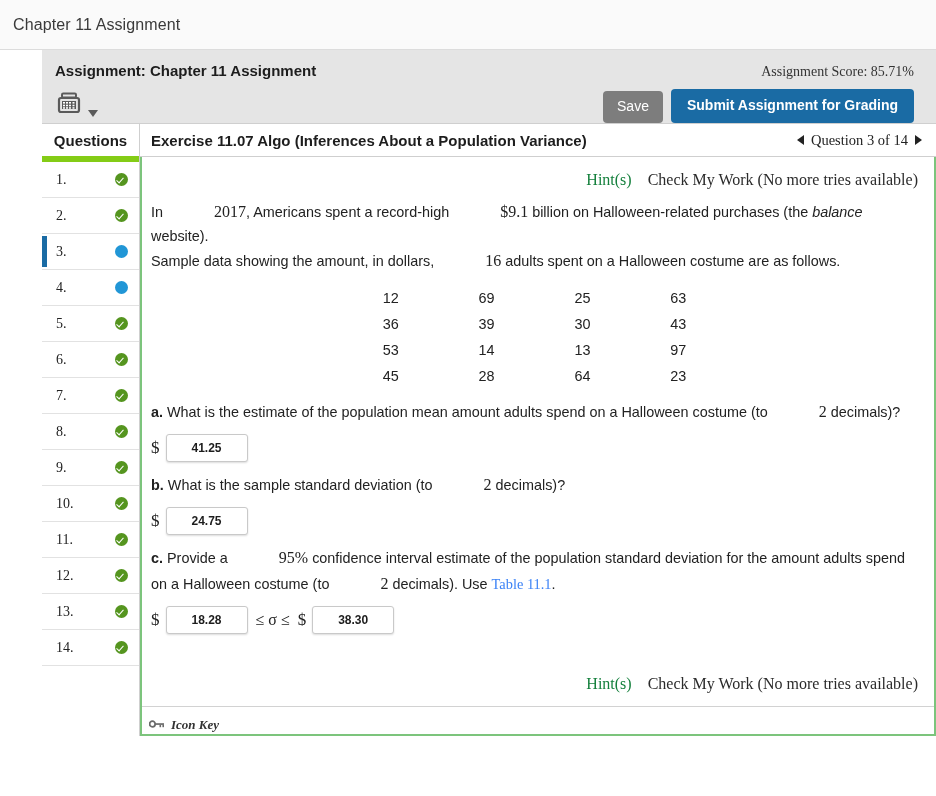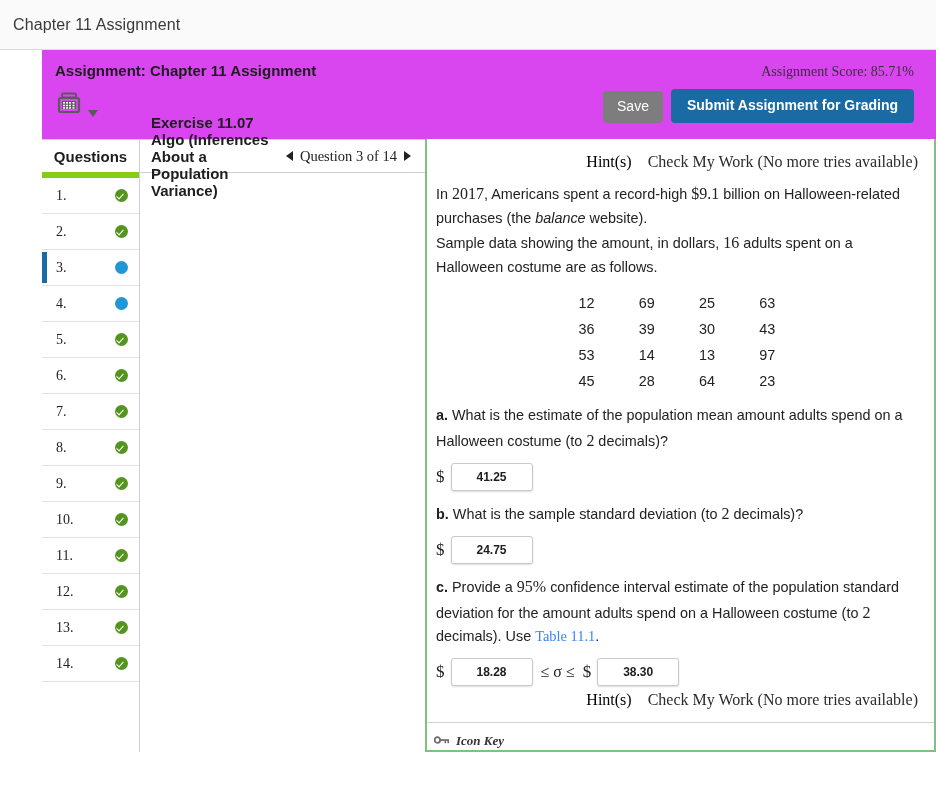--- a/index.html
+++ b/index.html
@@ -42,22 +42,22 @@
     position: absolute;
     left: 42px;
     top: 0;
     right: 0;
     bottom: 0;
     background: #ffffff;
   }
 
   
   .assignment-header {
-    background: #d946ef;
-    padding: 12px 22px 16px 13px;
+    background: #e5e5e5;
+    padding: 12px 22px 0 13px;
     box-sizing: border-box;
   }
   .assignment-header-row1 {
     display: flex;
     align-items: baseline;
     justify-content: space-between;
   }
   .assignment-title {
     font-size: 15px;
     font-weight: bold;
@@ -178,20 +178,21 @@
     border: solid #ffffff;
     border-width: 0 1.6px 1.6px 0;
     transform: rotate(42deg);
   }
   .status-current { background: #2196d6; }
 
   
   .qpanel {
     flex: 1 1 auto;
     display: flex;
+    flex-direction: column;
     min-width: 0;
     box-sizing: border-box;
     background: #ffffff;
   }
   .qpanel-head {
     height: 34px;
     display: flex;
     align-items: center;
     justify-content: space-between;
     padding: 0 14px 0 11px;
@@ -237,35 +238,35 @@
   .hint-row {
     display: flex;
     justify-content: flex-end;
     align-items: baseline;
     gap: 16px;
     padding: 14px 16px 0 0;
     font-family: "Liberation Serif", serif;
     font-size: 16px;
   }
   .hint-link {
-    color: #000000;
+    color: #15803d;
     cursor: pointer;
   }
   .cmw-text { color: #2b2b2b; }
 
   .qcontent {
     padding: 10px 16px 0 9px;
     flex: 1 1 auto;
   }
   .stmt {
     font-size: 14.4px;
     line-height: 1.62;
     color: #222;
   }
-  .num { font-family: "Liberation Serif", serif; font-size: 16px; }
+  .num { font-family: "Liberation Serif", serif; font-size: 16px; margin-left: 47px; }
   .ital { font-style: italic; }
 
   .data-table {
     margin: 11px 0 6px 0;
     border-collapse: collapse;
     width: 100%;
   }
   .data-table td {
     text-align: center;
     font-size: 14.4px;

